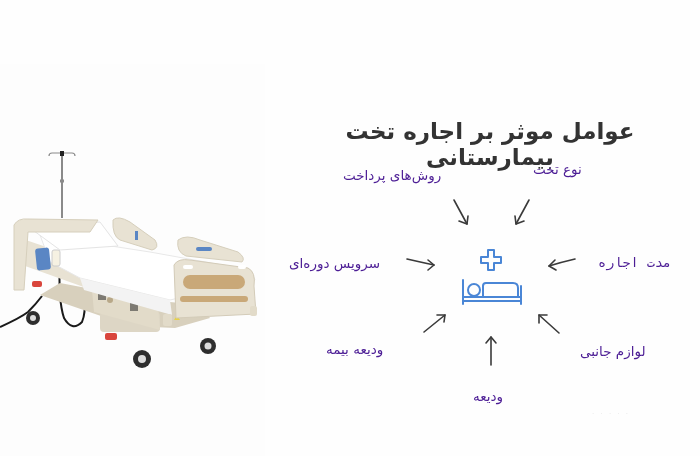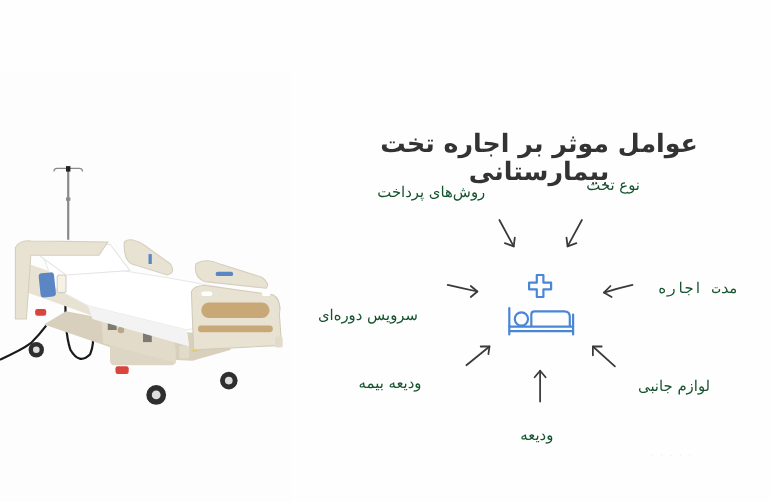--- a/index.html
+++ b/index.html
@@ -38,21 +38,21 @@
       font-size: 23px;
       font-weight: bold;
       color: #333333;
       letter-spacing: 0;
       margin-top: 36px;
     }
     .label {
       position: absolute;
       direction: rtl;
       font-size: 13.5px;
-      color: #14532d;
+      color: #4c1d95;
       white-space: nowrap;
     }
     .arrow {
       position: absolute;
     }
     .center-icon {
       position: absolute;
       left: 460px;
       top: 246px;
     }
@@ -127,21 +127,21 @@
     <rect x="163" y="314" width="9" height="12" rx="2" fill="#e2dbc9"></rect>
     <rect x="250" y="306" width="7" height="10" rx="2" fill="#e2dbc9"></rect>
   </svg>
 </div>
 
 <div class="title">عوامل موثر بر اجاره تخت بیمارستانی</div>
 
 <div class="label" style="left:533px; top:161px;">نوع تخت</div>
 <div class="label" style="left:343px; top:167px;">روش‌های پرداخت</div>
 <div class="label" style="left:598px; top:254px;font-family:Liberation Mono, monospace;">مدت اجاره</div>
-<div class="label" style="left:289px; top:255px;margin-top:24px;">سرویس دوره‌ای</div>
+<div class="label" style="left:289px; top:255px;">سرویس دوره‌ای</div>
 <div class="label" style="left:580px; top:343px;">لوازم جانبی</div>
 <div class="label" style="left:326px; top:341px;">ودیعه بیمه</div>
 <div class="label" style="left:473px; top:388px;text-align:center;">ودیعه</div>
 
 <svg class="arrow" style="left:0; top:0;" width="700" height="456">
   <g stroke="#3a3a3a" stroke-width="1.6" fill="none" stroke-linecap="round" stroke-linejoin="round">
 
     <g>
       <line x1="454" y1="200" x2="467" y2="224"></line>
       <polyline points="459,221 467,224 468,216"></polyline>

